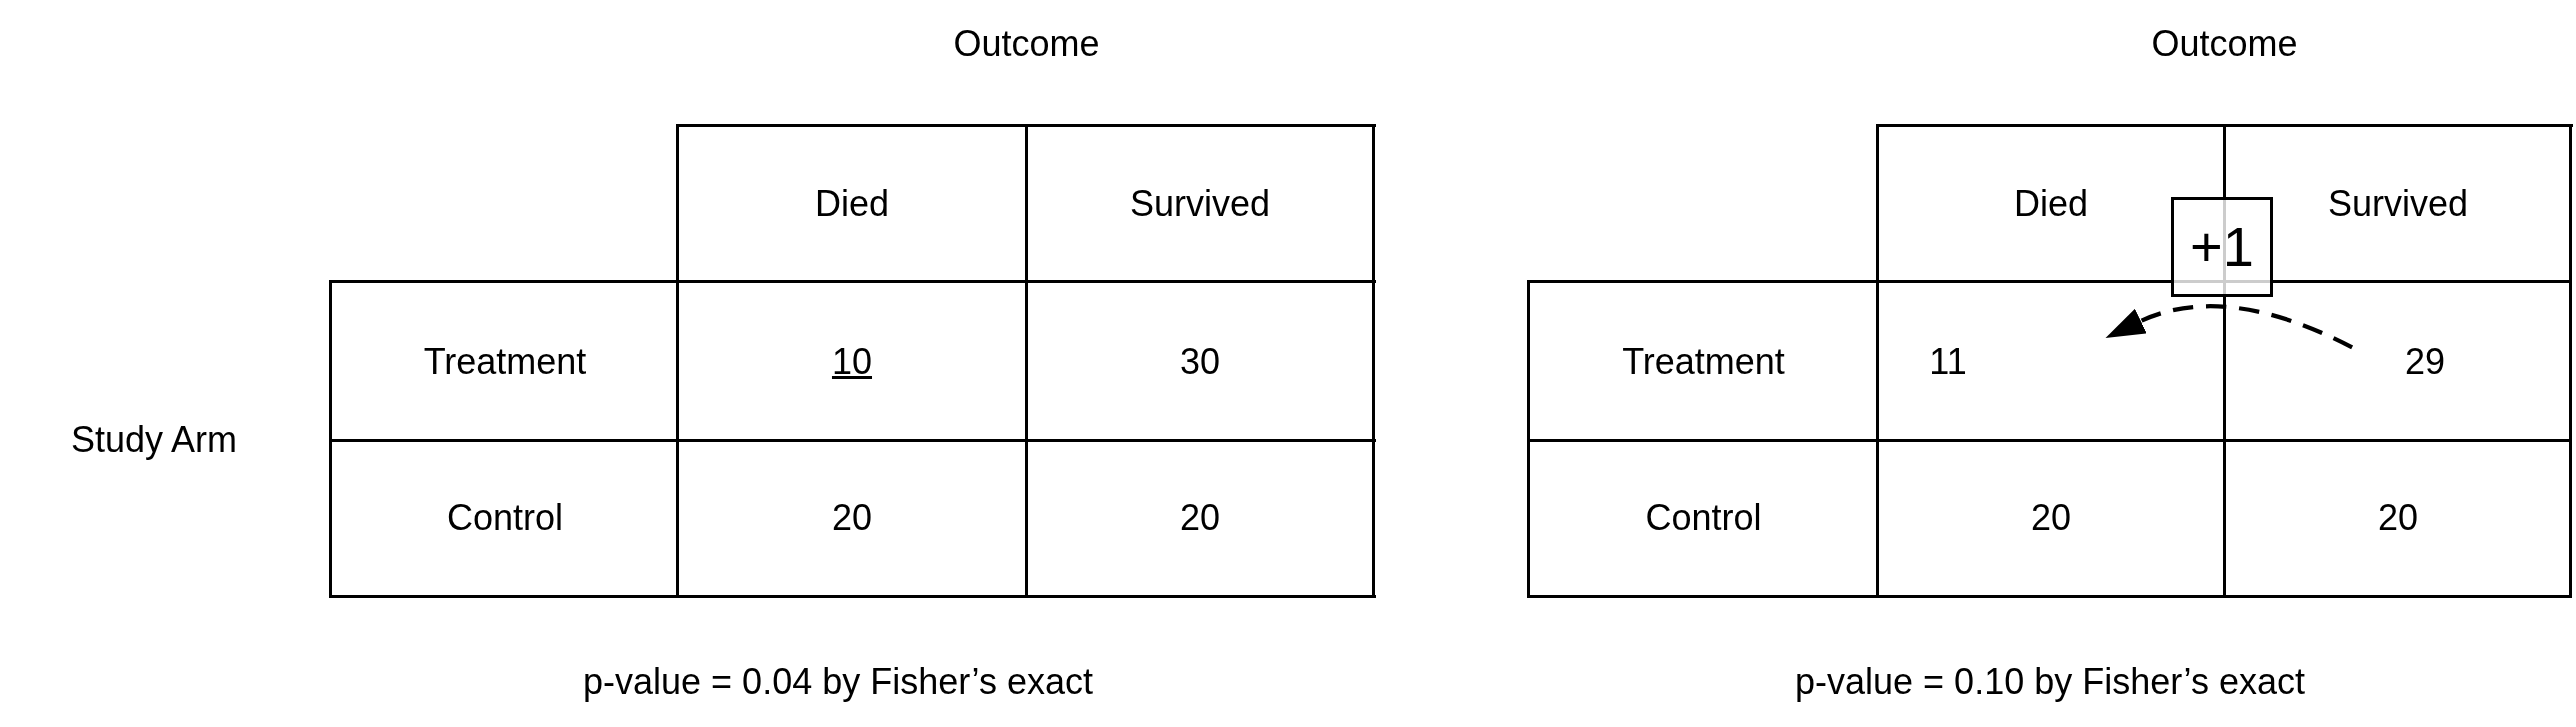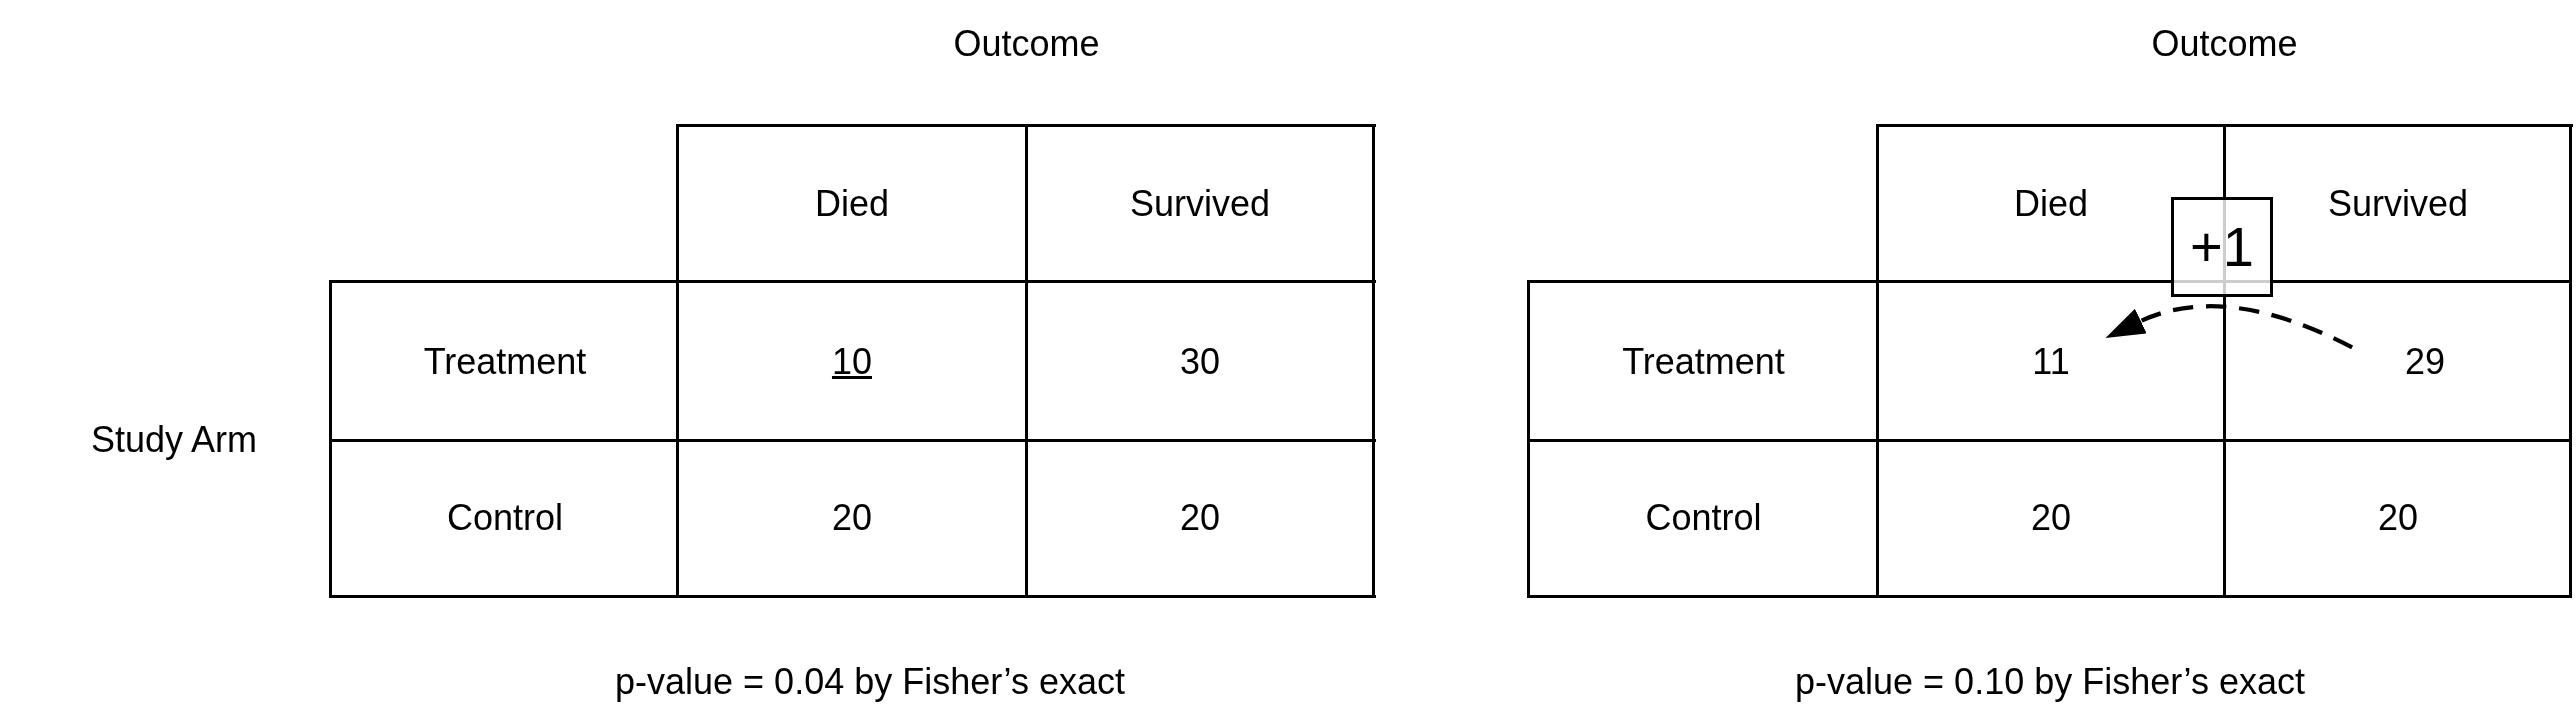--- a/index.html
+++ b/index.html
@@ -37,37 +37,37 @@
   .t2-vl-rt   { left: 2569px; top: 124px; width: 3.4px; height: 474px; }
 
   
   .cell {
     position: absolute; z-index: 2;
     display: flex; align-items: center; justify-content: center;
     font-size: 36px; line-height: 1; white-space: nowrap;
   }
   
   .t1-outcome   { left: 771px;  top: 10.2px;  width: 511px; height: 68px; }
-  .t1-studyarm  { left: 25px;   top: 406px; width: 298px; height: 68px; }
+  .t1-studyarm  { left: 5px;   top: 406px; width: 298px; height: 68px; }
   .t1-died      { left: 679px;  top: 128px; width: 346px; height: 152px; }
   .t1-survived  { left: 1028px; top: 128px; width: 344px; height: 152px; }
   .t1-treatment { left: 334px;  top: 284px; width: 342px; height: 155px; }
   .t1-r1c1      { left: 679px;  top: 284px; width: 346px; height: 155px; text-decoration: underline; }
   .t1-r1c2      { left: 1028px; top: 284px; width: 344px; height: 155px; }
   .t1-control   { left: 334px;  top: 442px; width: 342px; height: 152px; }
   .t1-r2c1      { left: 679px;  top: 442px; width: 346px; height: 152px; }
   .t1-r2c2      { left: 1028px; top: 442px; width: 344px; height: 152px; }
-  .t1-caption   { left: 348px;  top: 646px; width: 1044px; height: 72px; }
+  .t1-caption   { left: 316px;  top: 646px; width: 1044px; height: 72px; }
 
   
   .t2-outcome   { left: 1969px; top: 10.2px;  width: 511px; height: 68px; }
   .t2-died      { left: 1879px; top: 128px; width: 344px; height: 152px; }
   .t2-survived  { left: 2227px; top: 128px; width: 342px; height: 152px; }
   .t2-treatment { left: 1532px; top: 284px; width: 343px; height: 155px; }
-  .t2-r1c1      { left: 1879px; top: 284px; width: 344px; height: 155px; }
+  .t2-r1c1      { left: 1776px; top: 284px; width: 344px; height: 155px; }
   .t2-r1c2      { left: 2227px; top: 284px; width: 396px; height: 155px; }
   .t2-control   { left: 1532px; top: 442px; width: 343px; height: 152px; }
   .t2-r2c1      { left: 1879px; top: 442px; width: 344px; height: 152px; }
   .t2-r2c2      { left: 2227px; top: 442px; width: 342px; height: 152px; }
   .t2-caption   { left: 1529px; top: 646px; width: 1042px; height: 72px; }
 
   
   .plus-badge {
     position: absolute; z-index: 5;
     left: 2171px; top: 197px; width: 102px; height: 100px;

